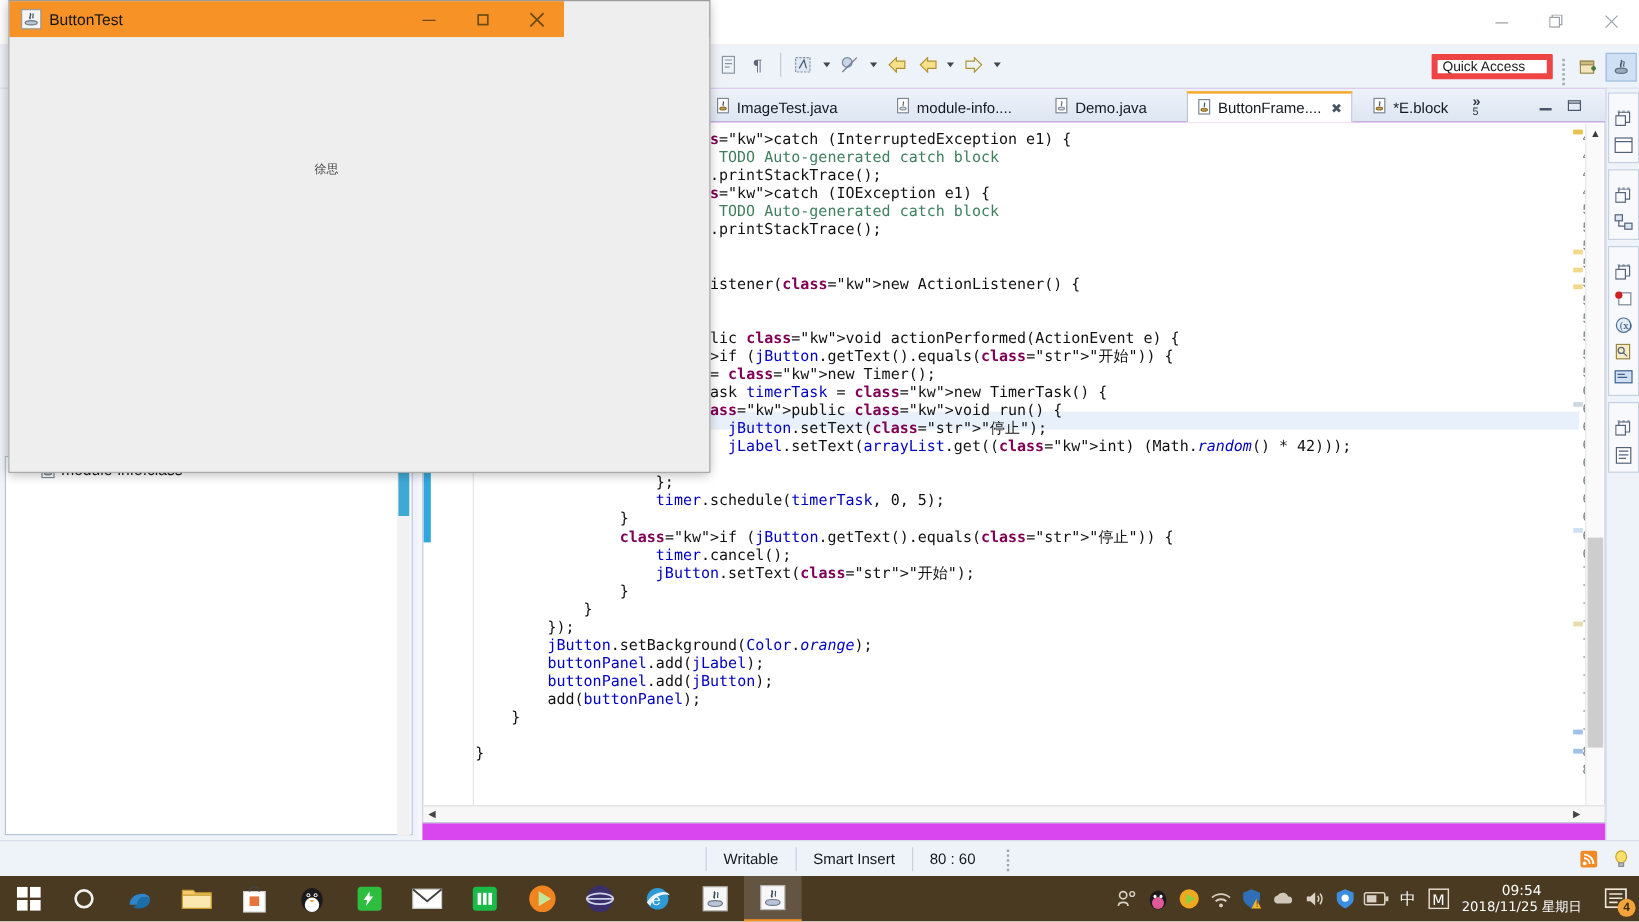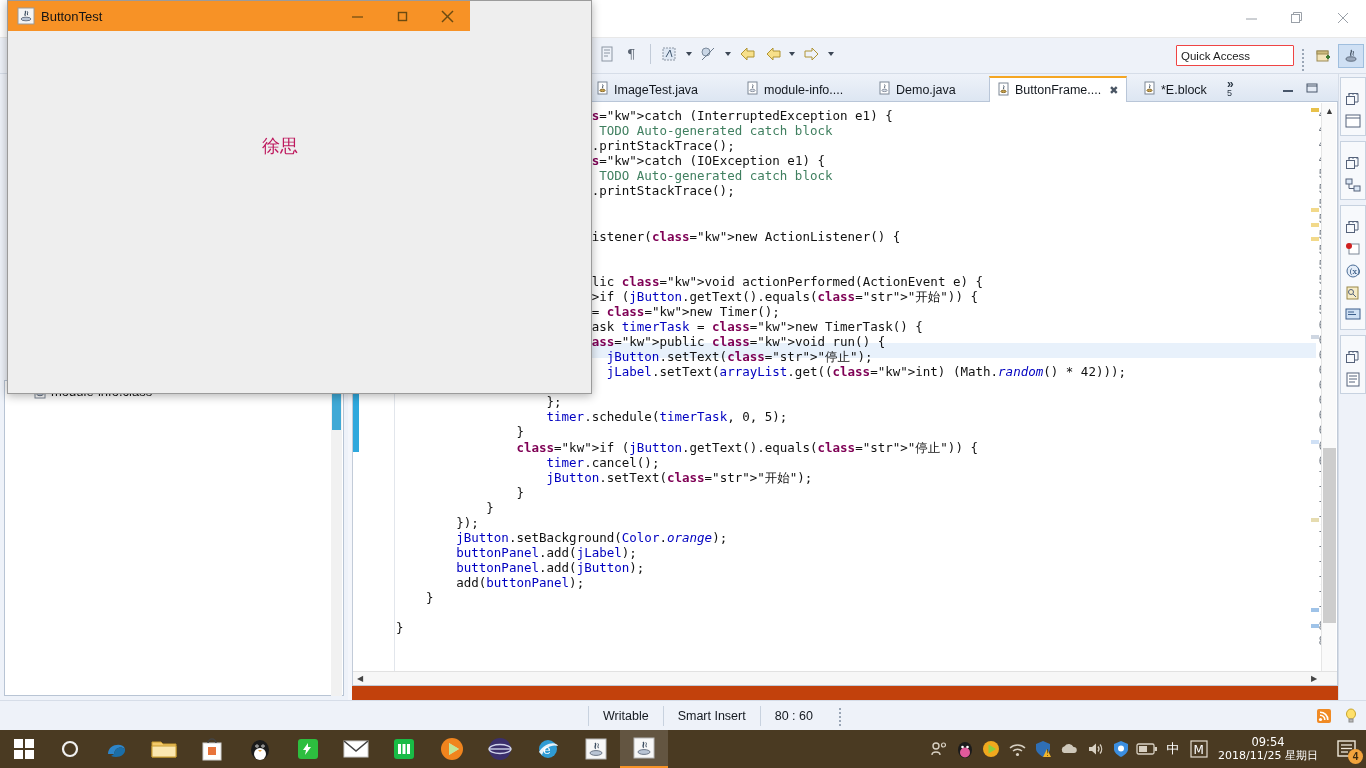--- a/index.html
+++ b/index.html
@@ -36,22 +36,22 @@
   }
   .tb-sep { width: 1px; height: 20px; background: #c2cbd8; margin: 0 4px; }
   .tb-caret { width: 11px; height: 24px; display: flex; align-items: center; justify-content: center; }
   .tb-caret::after {
     content: ""; width: 0; height: 0;
     border-left: 3.5px solid transparent; border-right: 3.5px solid transparent;
     border-top: 4px solid #3c4756;
   }
   .quick-access {
     position: absolute; right: 72px; top: 7px;
-    width: 118px; height: 21px; background: #ffffff;
-    border: 1px solid #ef4444; border-radius: 1px;
+    width: 101px; height: 21px; background: #ffffff;
+    border: 5px solid #ef4444; border-radius: 1px;
     font-size: 11.5px; color: #1b1b1b;
     display: flex; align-items: center; padding-left: 4px;
   }
   .persp-dots {
     position: absolute; right: 60px; top: 9px; width: 5px; height: 18px;
   }
   .persp-dots i { display:block; width:2px; height:2px; background:#9aa6b6; margin:2px 0 0 1px;}
   .persp-btn {
     position: absolute; top: 6px; width: 26px; height: 24px;
     display: flex; align-items: center; justify-content: center;
@@ -85,21 +85,21 @@
   .tree-row .arrow { width: 14px; margin-left: -20px; color: #7a8796; font-size: 11px; }
   .tree-ic { width: 18px; display: flex; align-items: center; }
   .pkg-scroll {
     position: absolute; right: 1px; top: 1px; width: 11px; height: 314px; background: #f1f1f1;
   }
   .pkg-scroll .thumb { position:absolute; left:1px; top:0; width: 9px; height: 48px; background: #3fa9d6; }
 
   
   .editor-area {
     position: absolute; left: 352px; top: 74px; width: 986px; height: 626px;
-    background: #c2410c;
+    background: #d946ef;
   }
   .tabbar {
     position: absolute; left: 0; top: 0; width: 986px; height: 28px;
     background: linear-gradient(#eef2f9, #dde6f2);
     border-bottom: 1px solid #b9c6d8;
   }
   .tab {
     position: absolute; top: 2px; height: 26px;
     display: flex; align-items: center; gap: 5px;
     padding: 0 8px; font-size: 12.5px; color: #13181f;
@@ -186,21 +186,21 @@
   .swing-ic { width: 18px; height: 18px; margin: 0 6px 0 9px; }
   .swing-titletext { font-size: 13px; color: #151515; font-family: "Liberation Sans", sans-serif; }
   .swing-ctls { position: absolute; right: 0; top: 0; height: 30px; display: flex; }
   .swing-ctl { width: 45px; height: 30px; display:flex; align-items:center; justify-content:center; }
   .swing-body {
     position: absolute; left: 0; top: 30px; width: 583px; height: 362px;
     background: #eeeeee;
   }
   .swing-label {
     position: absolute; left: 254px; top: 103px;
-    font-size: 18px; color: #be185d; font-family: "DejaVu Sans", sans-serif;
+    font-size: 10px; color: #404040; font-family: "DejaVu Sans", sans-serif;
   }
   .swing-button {
     position: absolute; left: 252px; top: 151px; width: 98px; height: 56px;
     background: #ffc800; border: 2px solid #b9bcc0;
     display: flex; align-items: center; justify-content: center;
     font-size: 13.5px; color: #000; font-family: "DejaVu Sans", sans-serif;
   }
 
   
   #taskbar {

